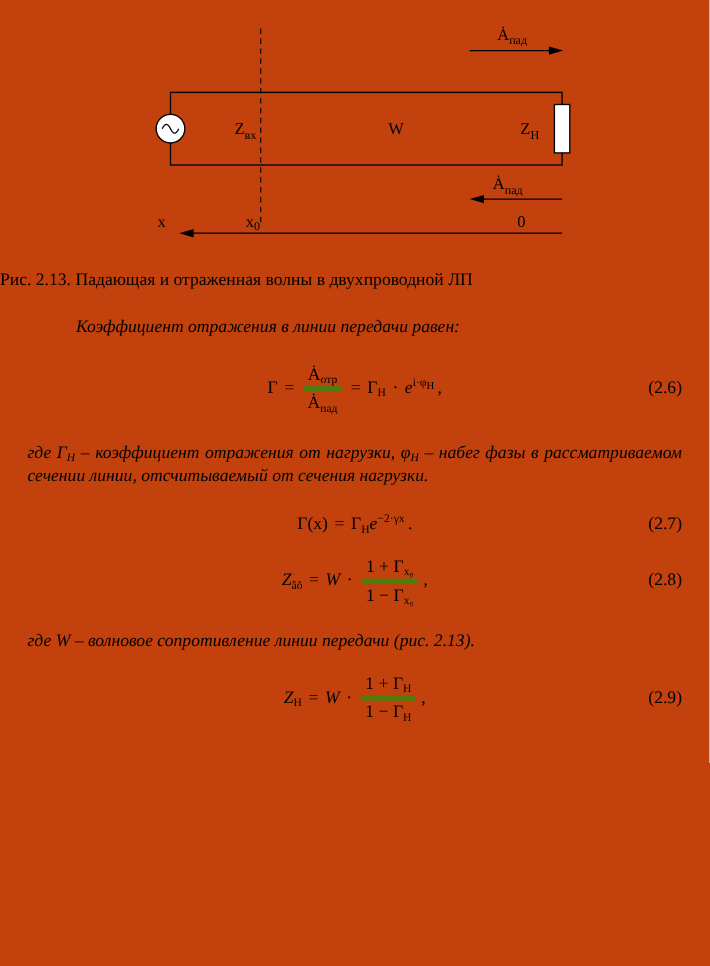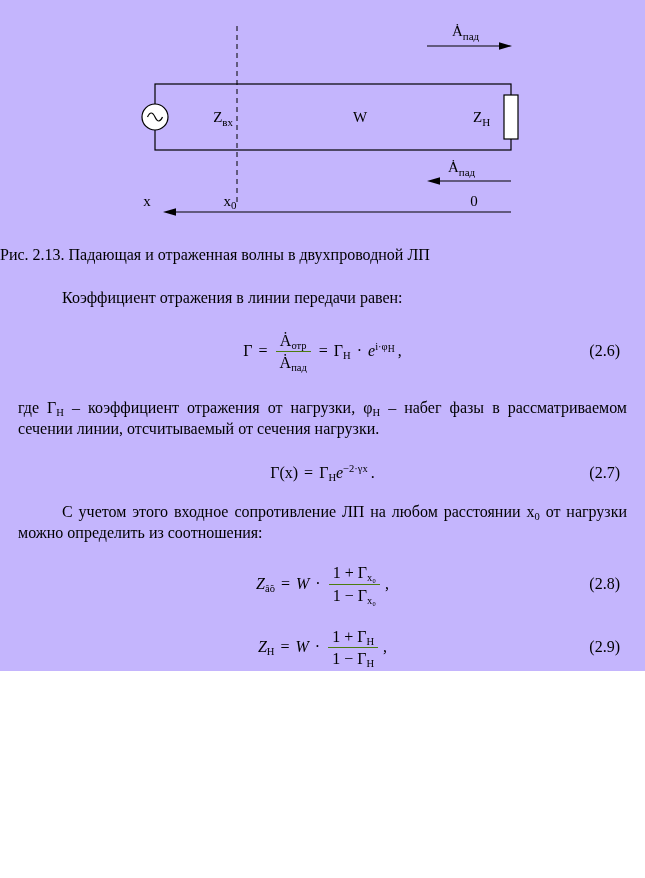--- a/index.html
+++ b/index.html
@@ -1,48 +1,48 @@
 <!DOCTYPE html>
 <html><head>
 <meta charset="utf-8">
 <style>
   html, body { margin: 0; padding: 0; background: #ffffff; }
   .page {
     position: relative;
     width: 645px;
-    height: 671px;
-    background: #c4b5fd;
+    height: 878px;
+    background: #c2410c;
     color: #000;
     font-family: "Liberation Serif", "DejaVu Serif", serif;
     font-size: 16px;
     overflow: hidden;
   }
   
   .figure { display: block; }
   .figure .stroke { stroke: #000; stroke-width: 1.2; fill: none; }
   .figure .fillw { fill: #ffffff; }
   .figure .dash { stroke: #000; stroke-width: 1; stroke-dasharray: 5 4; }
   .figure .head { fill: #000; stroke: none; }
   .figure text { font-family: "Liberation Serif", "DejaVu Serif", serif; font-size: 15px; fill: #000; }
   .figure .fsub { font-size: 11px; }
   .caption { text-align: left; margin: 14px 0 0; }
   
   .content { padding: 0 18px; }
-  .content p { margin: 0; text-align: justify; line-height: 1.3; }
+  .content p { margin: 7px; text-align: justify; line-height: 1.3; font-style: italic; }
   .content p.indent { text-indent: 44px; }
   .content p.sp { margin-top: 6px; }
   p.first { margin-top: 24px; }
   
   .equation { position: relative; display: flex; justify-content: center; align-items: center; }
   .eq-body { display: inline-flex; align-items: center; white-space: nowrap; }
   .eq-number { position: absolute; right: 7px; top: 50%; transform: translateY(-50%); }
   .op { padding: 0 6px; }
   .tail { padding-left: 3px; }
   .frac { display: inline-flex; flex-direction: column; align-items: center; margin: 0 2px; line-height: 1.2; }
-  .frac .num { border-bottom: 1px solid #4d7c0f; padding: 0 4px 1px; }
+  .frac .num { border-bottom: 5px solid #4d7c0f; padding: 0 4px 1px; }
   .frac .den { padding: 1px 4px 0; text-align: center; }
   sub { font-size: 0.66em; vertical-align: -0.3em; line-height: 0; }
   sup { font-size: 0.66em; vertical-align: 0.6em; line-height: 0; }
   sup sub { font-size: 0.92em; vertical-align: -0.25em; }
   .var { font-style: italic; }
   .eq-6 { margin: 22px 0 26px; }
   .eq-7 { margin: 24px 0 20px; }
   .eq-8 { margin: 20px 0 22px; }
   .eq-9 { margin: 18px 0 22px; }
 </style>
@@ -110,37 +110,37 @@
       <span class="eq-body">
         <span>Γ(x)</span>
         <span class="op">=</span>
         <span><span>Γ</span><sub>Н</sub></span>
         <span><span class="var">e</span><sup><span>−2·γx</span></sup></span>
         <span class="tail">.</span>
       </span>
       <span class="eq-number">(2.7)</span>
     </div>
 
-    <p class="indent"><span>С учетом этого входное сопротивление ЛП на любом расстоянии x</span><sub>0</sub><span> от нагрузки можно определить из соотношения:</span></p>
 
     <div class="equation eq-8">
       <span class="eq-body">
         <span><span class="var">Z</span><sub>âõ</sub></span>
         <span class="op">=</span>
         <span class="var">W</span>
         <span class="op">·</span>
         <span class="frac">
           <span class="num"><span>1 + Γ</span><sub>x₀</sub></span>
           <span class="den"><span>1 − Γ</span><sub>x₀</sub></span>
         </span>
         <span class="tail">,</span>
       </span>
       <span class="eq-number">(2.8)</span>
     </div>
 
+    <p>где W – волновое сопротивление линии передачи (рис. 2.13).</p>
 
     <div class="equation eq-9">
       <span class="eq-body">
         <span><span class="var">Z</span><sub>Н</sub></span>
         <span class="op">=</span>
         <span class="var">W</span>
         <span class="op">·</span>
         <span class="frac">
           <span class="num"><span>1 + Γ</span><sub>Н</sub></span>
           <span class="den"><span>1 − Γ</span><sub>Н</sub></span>

